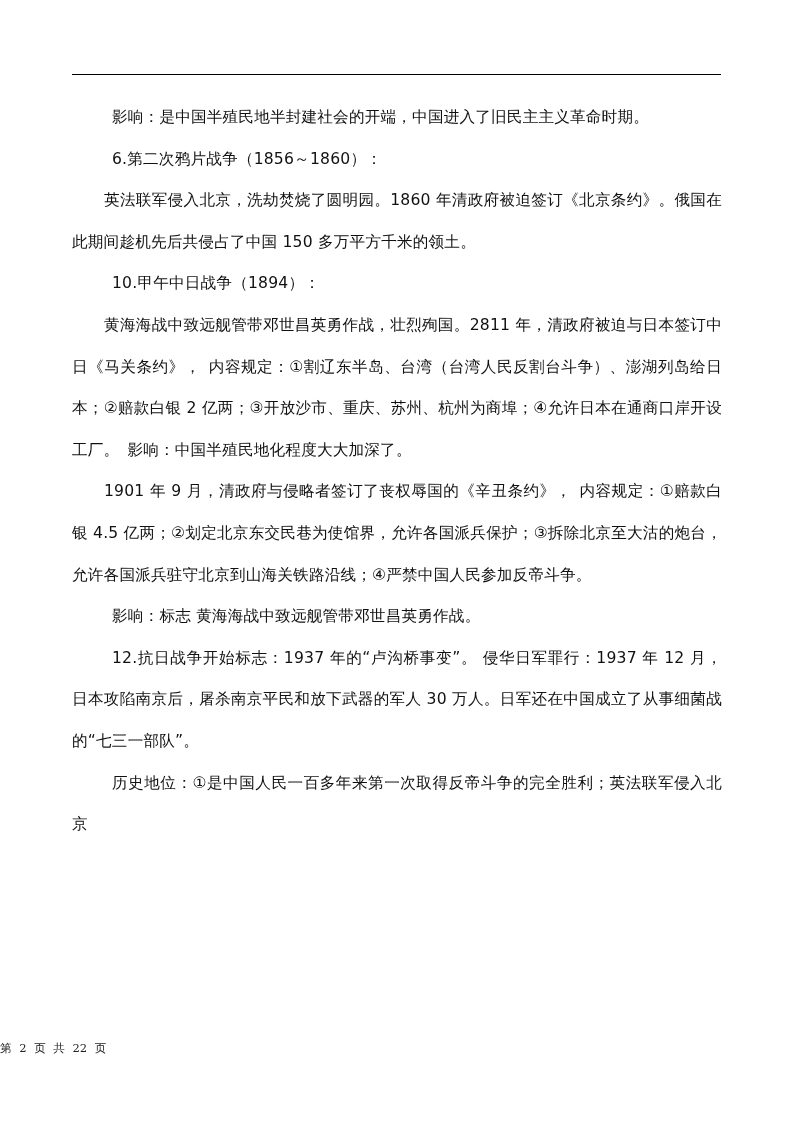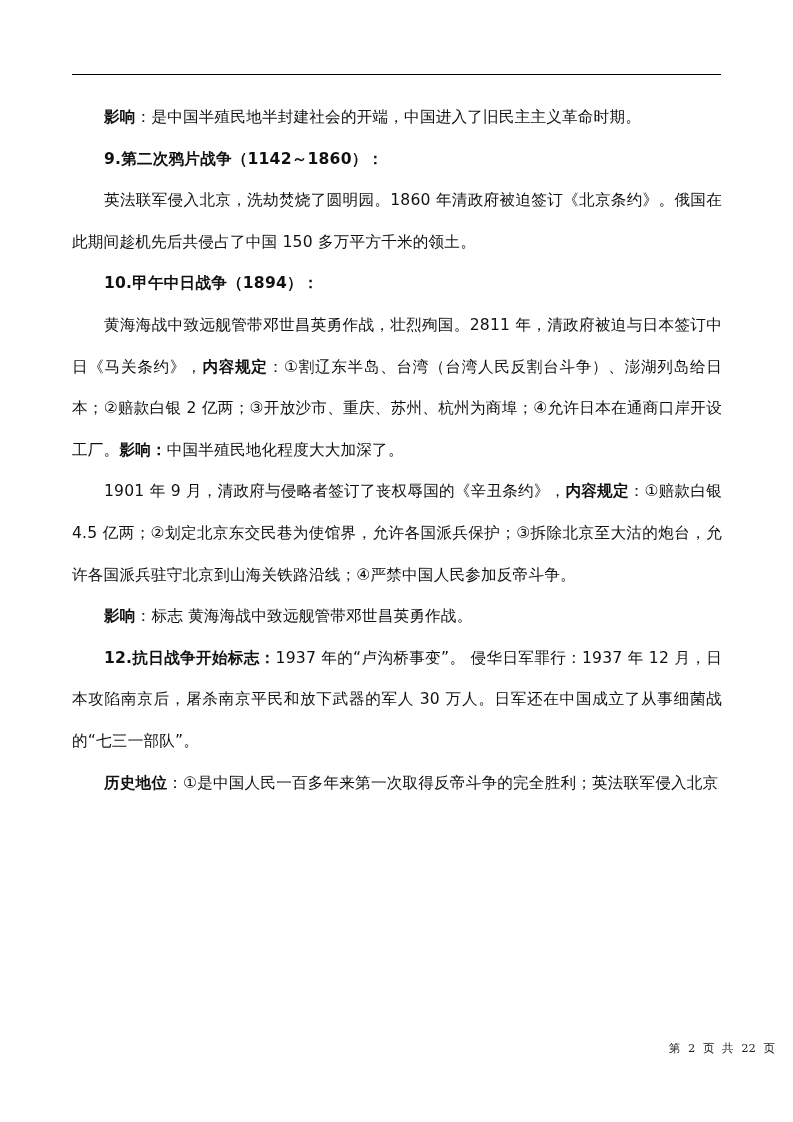--- a/index.html
+++ b/index.html
@@ -2,31 +2,31 @@
 <html><head>
 <meta charset="utf-8">
 <style>
   html, body { margin: 0; padding: 0; background: #ffffff; }
   body { width: 793px; height: 1122px; position: relative; overflow: hidden;
          font-family: "DejaVu Sans", "Liberation Sans", sans-serif; color: #111; }
   .header-rule { position: absolute; left: 72px; top: 74px; width: 649px; height: 0; border-top: 1.3px solid #000; }
   .content { position: absolute; left: 72px; top: 97px; width: 650px; font-size: 15.6px; line-height: 41.6px; letter-spacing: 0.2px; }
   .content p { margin: 0; text-align: justify; text-align-last: left; }
   .content p.indent { text-indent: 32px; }
-  .content b { font-weight: bold; }
-  .footer { position: absolute; left: 0; top: 1041px; width: 775px; text-align: right; font-family: "DejaVu Serif", "Liberation Serif", serif; font-size: 11.5px; color: #222; word-spacing: 4px; }
+  .content b { font-weight: normal; margin-left: 8px; }
+  .footer { position: absolute; left: 0; top: 1041px; width: 775px; text-align: left; font-family: "DejaVu Serif", "Liberation Serif", serif; font-size: 11.5px; color: #222; word-spacing: 4px; }
 </style>
 </head>
 <body>
 
 <div class="header-rule"></div>
 
 <div class="content">
   <p class="indent"><b>影响</b><span>：是中国半殖民地半封建社会的开端，中国进入了旧民主主义革命时期。</span></p>
-  <p class="indent"><b>9.第二次鸦片战争（1142～1860）：</b></p>
+  <p class="indent"><b>6.第二次鸦片战争（1856～1860）：</b></p>
   <p class="indent"><span>英法联军侵入北京，洗劫焚烧了圆明园。1860 年清政府被迫签订《北京条约》。俄国在此期间趁机先后共侵占了中国 150 多万平方千米的领土。</span></p>
   <p class="indent"><b>10.甲午中日战争（1894）：</b></p>
   <p class="indent"><span>黄海海战中致远舰管带邓世昌英勇作战，壮烈殉国。2811 年，清政府被迫与日本签订中日《马关条约》，</span><b>内容规定</b><span>：①割辽东半岛、台湾（台湾人民反割台斗争）、澎湖列岛给日本；②赔款白银 2 亿两；③开放沙市、重庆、苏州、杭州为商埠；④允许日本在通商口岸开设工厂。</span><b>影响：</b><span>中国半殖民地化程度大大加深了。</span></p>
   <p class="indent"><span>1901 年 9 月，清政府与侵略者签订了丧权辱国的《辛丑条约》，</span><b>内容规定</b><span>：①赔款白银 4.5 亿两；②划定北京东交民巷为使馆界，允许各国派兵保护；③拆除北京至大沽的炮台，允许各国派兵驻守北京到山海关铁路沿线；④严禁中国人民参加反帝斗争。</span></p>
   <p class="indent"><b>影响</b><span>：标志 黄海海战中致远舰管带邓世昌英勇作战。</span></p>
   <p class="indent"><b>12.抗日战争开始标志：</b><span>1937 年的“卢沟桥事变”。 侵华日军罪行：1937 年 12 月，日本攻陷南京后，屠杀南京平民和放下武器的军人 30 万人。日军还在中国成立了从事细菌战的“七三一部队”。</span></p>
   <p class="indent"><b>历史地位</b><span>：①是中国人民一百多年来第一次取得反帝斗争的完全胜利；英法联军侵入北京</span></p>
 </div>
 
 <div class="footer">第 2 页 共 22 页</div>

